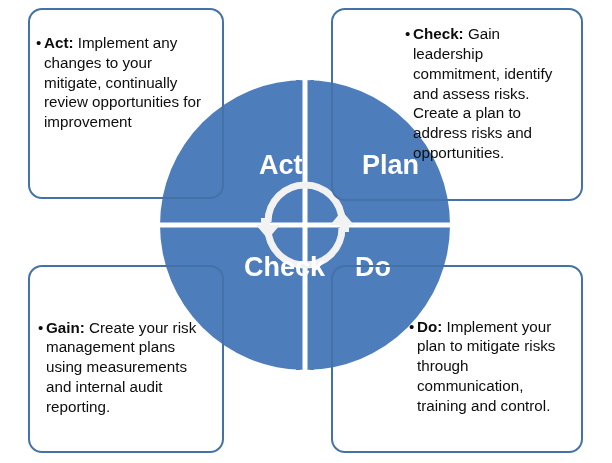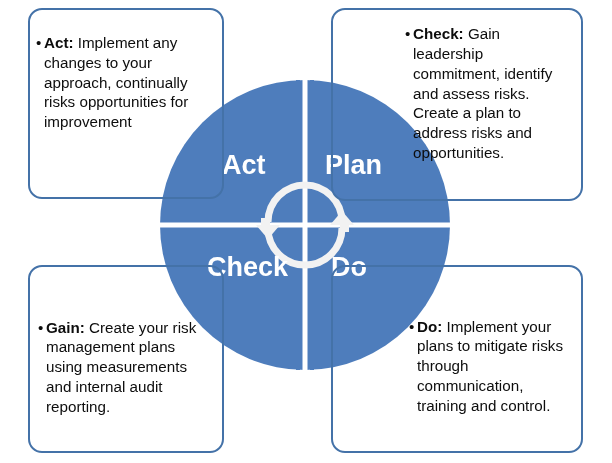--- a/index.html
+++ b/index.html
@@ -78,25 +78,26 @@
   #wheel svg { display: block; }
 
   .quad-label {
     position: absolute;
     color: #ffffff;
     font-weight: bold;
     font-size: 27px;
     line-height: 1;
     white-space: nowrap;
     pointer-events: none;
+    padding-left: 37px;
   }
   #label-act   { left: 222px; top: 152px; }
   #label-plan  { left: 325px; top: 152px; }
   #label-check { left: 207px; top: 254px; }
-  #label-do    { left: 331px; top: 254px; text-align: center; }
+  #label-do    { left: 318px; top: 254px; text-align: center; }
 </style>
 </head>
 <body>
 
 <div id="canvas">
 
   <div id="wheel">
     <svg width="290" height="290" viewBox="0 0 290 290" xmlns="http://www.w3.org/2000/svg">
 
       <circle cx="145" cy="145" r="145" fill="#4E7DBC"></circle>
@@ -131,21 +132,21 @@
 
   <div class="quad-label" id="label-act">Act</div>
   <div class="quad-label" id="label-plan">Plan</div>
   <div class="quad-label" id="label-check">Check</div>
   <div class="quad-label" id="label-do">Do</div>
 
   <div class="box" id="box-act">
     <div class="box-inner">
       <div class="bullet-line">
         <span class="bullet-dot">•</span>
-        <span class="bullet-text"><span class="lead">Act:</span><span> Implement any changes to your approach, continually risks opportunities for improvement</span></span>
+        <span class="bullet-text"><span class="lead">Act:</span><span> Implement any changes to your mitigate, continually review opportunities for improvement</span></span>
       </div>
     </div>
   </div>
 
   <div class="box" id="box-plan">
     <div class="box-inner">
       <div class="bullet-line">
         <span class="bullet-dot">•</span>
         <span class="bullet-text"><span class="lead">Check:</span><span> Gain leadership commitment, identify and assess risks. Create a plan to address risks and opportunities.</span></span>
       </div>
@@ -158,18 +159,18 @@
         <span class="bullet-dot">•</span>
         <span class="bullet-text"><span class="lead">Gain:</span><span> Create your risk management plans using measurements and internal audit reporting.</span></span>
       </div>
     </div>
   </div>
 
   <div class="box" id="box-do">
     <div class="box-inner">
       <div class="bullet-line">
         <span class="bullet-dot">•</span>
-        <span class="bullet-text"><span class="lead">Do:</span><span> Implement your plans to mitigate risks through communication, training and control.</span></span>
+        <span class="bullet-text"><span class="lead">Do:</span><span> Implement your plan to mitigate risks through communication, training and control.</span></span>
       </div>
     </div>
   </div>
 
 </div>
 
 </body></html>

